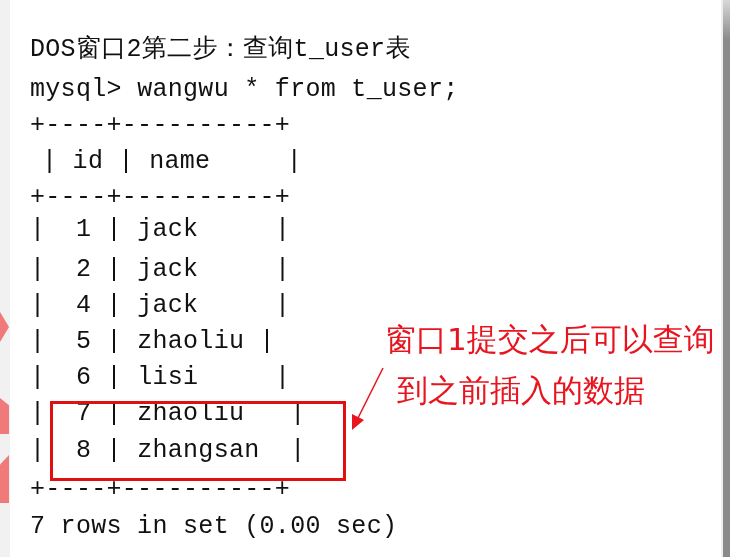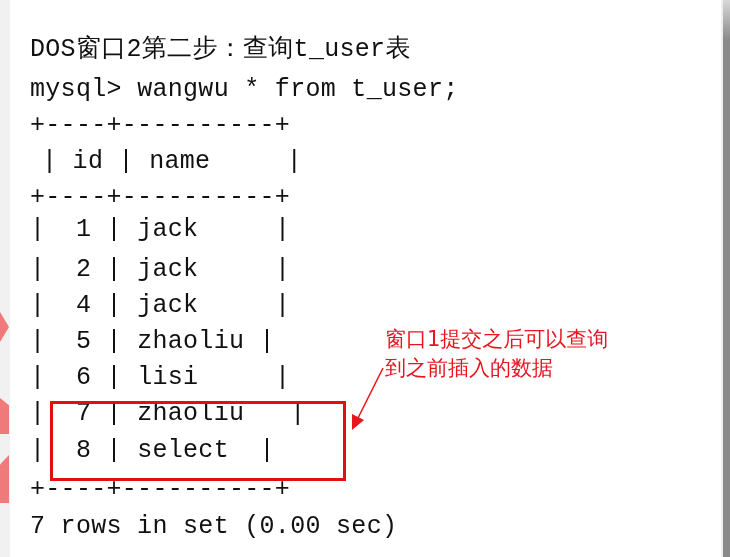--- a/index.html
+++ b/index.html
@@ -6,21 +6,21 @@
   body { width:730px; height:557px; background:#ffffff; position:relative; overflow:hidden; }
   .left-strip { position:absolute; left:0; top:0; width:10px; height:557px; background:#f1f1f1; }
   .pink { position:absolute; left:0; width:9px; background:#f07a7a; }
   .scrollbar { position:absolute; right:0; top:0; width:7px; height:557px;
     background:linear-gradient(to bottom,#d8d8d8 0px,#8a8a8a 40px,#8a8a8a 100%); }
   .scrollbar-edge { position:absolute; right:7px; top:0; width:2px; height:557px; background:#eeeeee; }
   .line { position:absolute; left:30px; white-space:pre; font-family:"Liberation Mono","DejaVu Sans Mono",monospace;
     font-size:25px; color:#111; line-height:36px; letter-spacing:0.3px; }
   .title { font-family:"Liberation Mono","DejaVu Sans Mono",monospace; }
   .highlight-box { position:absolute; left:50px; top:401px; width:290px; height:74px; border:3px solid #e01010; }
-  .note { position:absolute; left:385px; font-family:"DejaVu Sans",sans-serif; font-size:21px; color:#e8141e; line-height:34px; white-space:pre; }
+  .note { position:absolute; left:385px; font-family:"DejaVu Sans",sans-serif; font-size:31px; color:#e8141e; line-height:34px; white-space:pre; }
   svg.arrow { position:absolute; left:0; top:0; }
 </style>
 </head>
 <body>
 
 <div class="left-strip"></div>
 <div class="pink" style="top:312px;height:30px;clip-path:polygon(0 0,100% 50%,0 100%);"></div>
 <div class="pink" style="top:398px;height:36px;clip-path:polygon(0 0,100% 20%,100% 100%,0 100%);"></div>
 <div class="pink" style="top:455px;height:48px;clip-path:polygon(0 20%,100% 0,100% 100%,0 100%);"></div>
 
@@ -37,28 +37,28 @@
 
 <div class="line" style="top:180px;">+----+----------+</div>
 
 <div id="rows">
     <div class="line" style="top: 212px;">|  <span style="white-space: pre;">1</span> | <span>jack</span>     |</div>
     <div class="line" style="top: 252px;">|  <span style="white-space: pre;">2</span> | <span>jack</span>     |</div>
     <div class="line" style="top: 288px;">|  <span style="white-space: pre;">4</span> | <span>jack</span>     |</div>
     <div class="line" style="top: 324px;">|  <span style="white-space: pre;">5</span> | <span>zhaoliu</span> |</div>
     <div class="line" style="top: 360px; text-align: center;">|  <span style="white-space: pre;">6</span> | <span>lisi</span>     |</div>
     <div class="line" style="top: 396px;">|  <span style="white-space: pre;">7</span> | <span>zhaoliu</span>   |</div>
-    <div class="line" style="top: 433px;">|  <span style="white-space: pre;">8</span> | <span>select</span>  |</div>
+    <div class="line" style="top: 433px;">|  <span style="white-space: pre;">8</span> | <span>zhangsan</span>  |</div>
   </div>
 
 <div class="line" style="top:472px;">+----+----------+</div>
 
 <div class="line" style="top:509px;">7 rows in set (0.00 sec)</div>
 
 <div class="highlight-box"></div>
 
 <div class="note" style="top:322px;">窗口1提交之后可以查询</div>
-<div class="note" style="top:351px;">到之前插入的数据</div>
+<div class="note" style="top:373px;margin-left:12px;">到之前插入的数据</div>
 
 <svg class="arrow" width="730" height="557">
   <line x1="383" y1="368" x2="358" y2="418" stroke="#e8141e" stroke-width="1.5"></line>
   <polygon points="352,430 352,414 364,420" fill="#e8141e"></polygon>
 </svg>
 
 </body></html>

